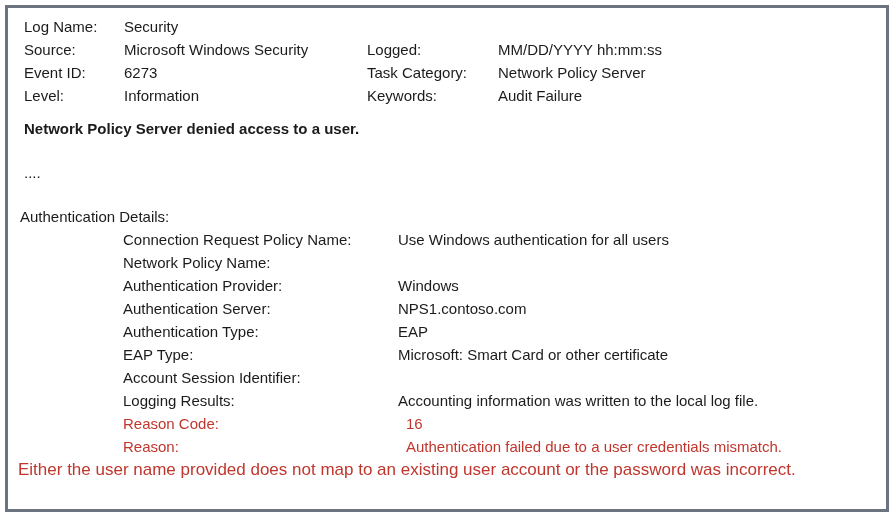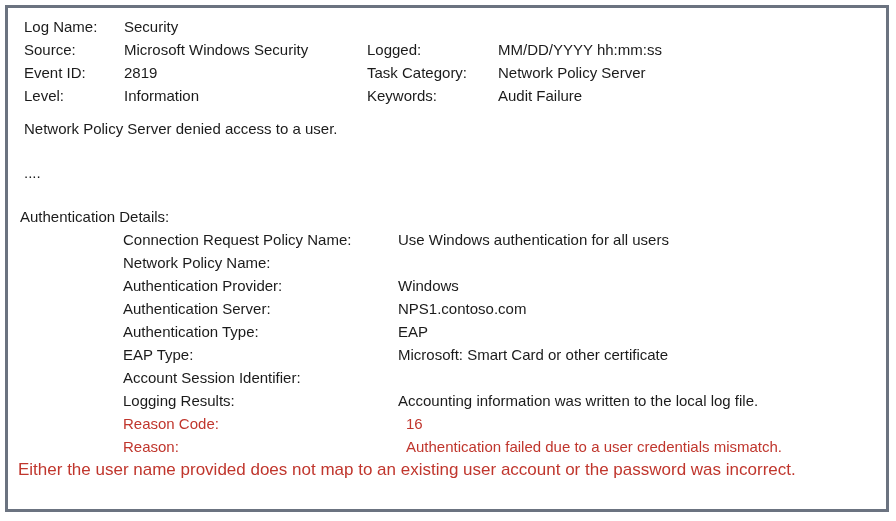--- a/index.html
+++ b/index.html
@@ -28,21 +28,21 @@
   .line { line-height: 23px; font-size: 15px; }
 
   
   .header-grid {
     margin-left: 8px;
     display: grid;
     grid-template-columns: 100px 243px 131px auto;
   }
   .header-grid .cell { line-height: 23px; font-size: 15px; white-space: nowrap; }
 
-  .description { margin: 10px 0 0 8px; }
+  .description { margin: 10px 0 0 8px; font-weight: bold; }
   .ellipsis   { margin: 21px 0 0 8px; }
   .auth-heading { margin: 21px 0 0 4px; }
 
   .details .row {
     display: flex;
     margin-left: 107px;
     line-height: 23px;
     font-size: 15px;
     white-space: nowrap;
     justify-content: space-between;
@@ -71,21 +71,21 @@
     <div class="cell">Security</div>
     <div class="cell"></div>
     <div class="cell"></div>
 
     <div class="cell">Source:</div>
     <div class="cell">Microsoft Windows Security</div>
     <div class="cell">Logged:</div>
     <div class="cell">MM/DD/YYYY hh:mm:ss</div>
 
     <div class="cell">Event ID:</div>
-    <div class="cell">2819</div>
+    <div class="cell">6273</div>
     <div class="cell">Task Category:</div>
     <div class="cell">Network Policy Server</div>
 
     <div class="cell">Level:</div>
     <div class="cell">Information</div>
     <div class="cell">Keywords:</div>
     <div class="cell">Audit Failure</div>
   </div>
 
   <div class="line description">Network Policy Server denied access to a user.</div>

